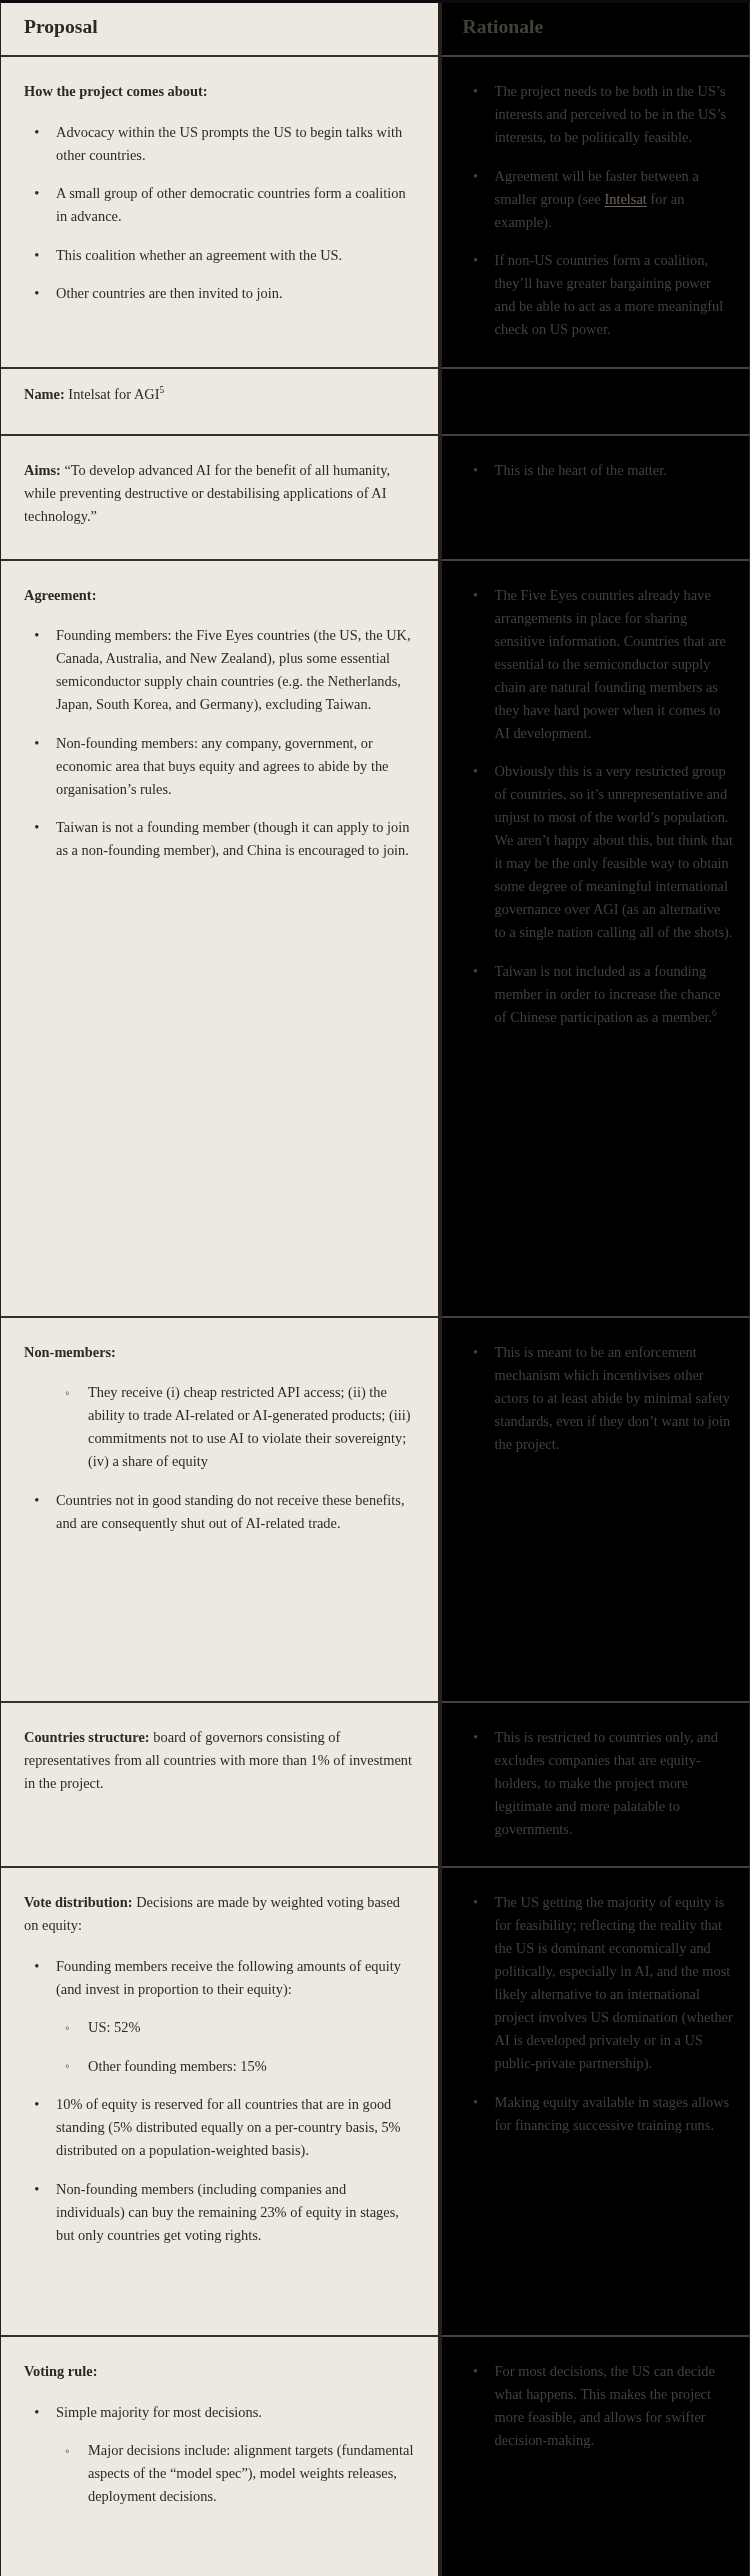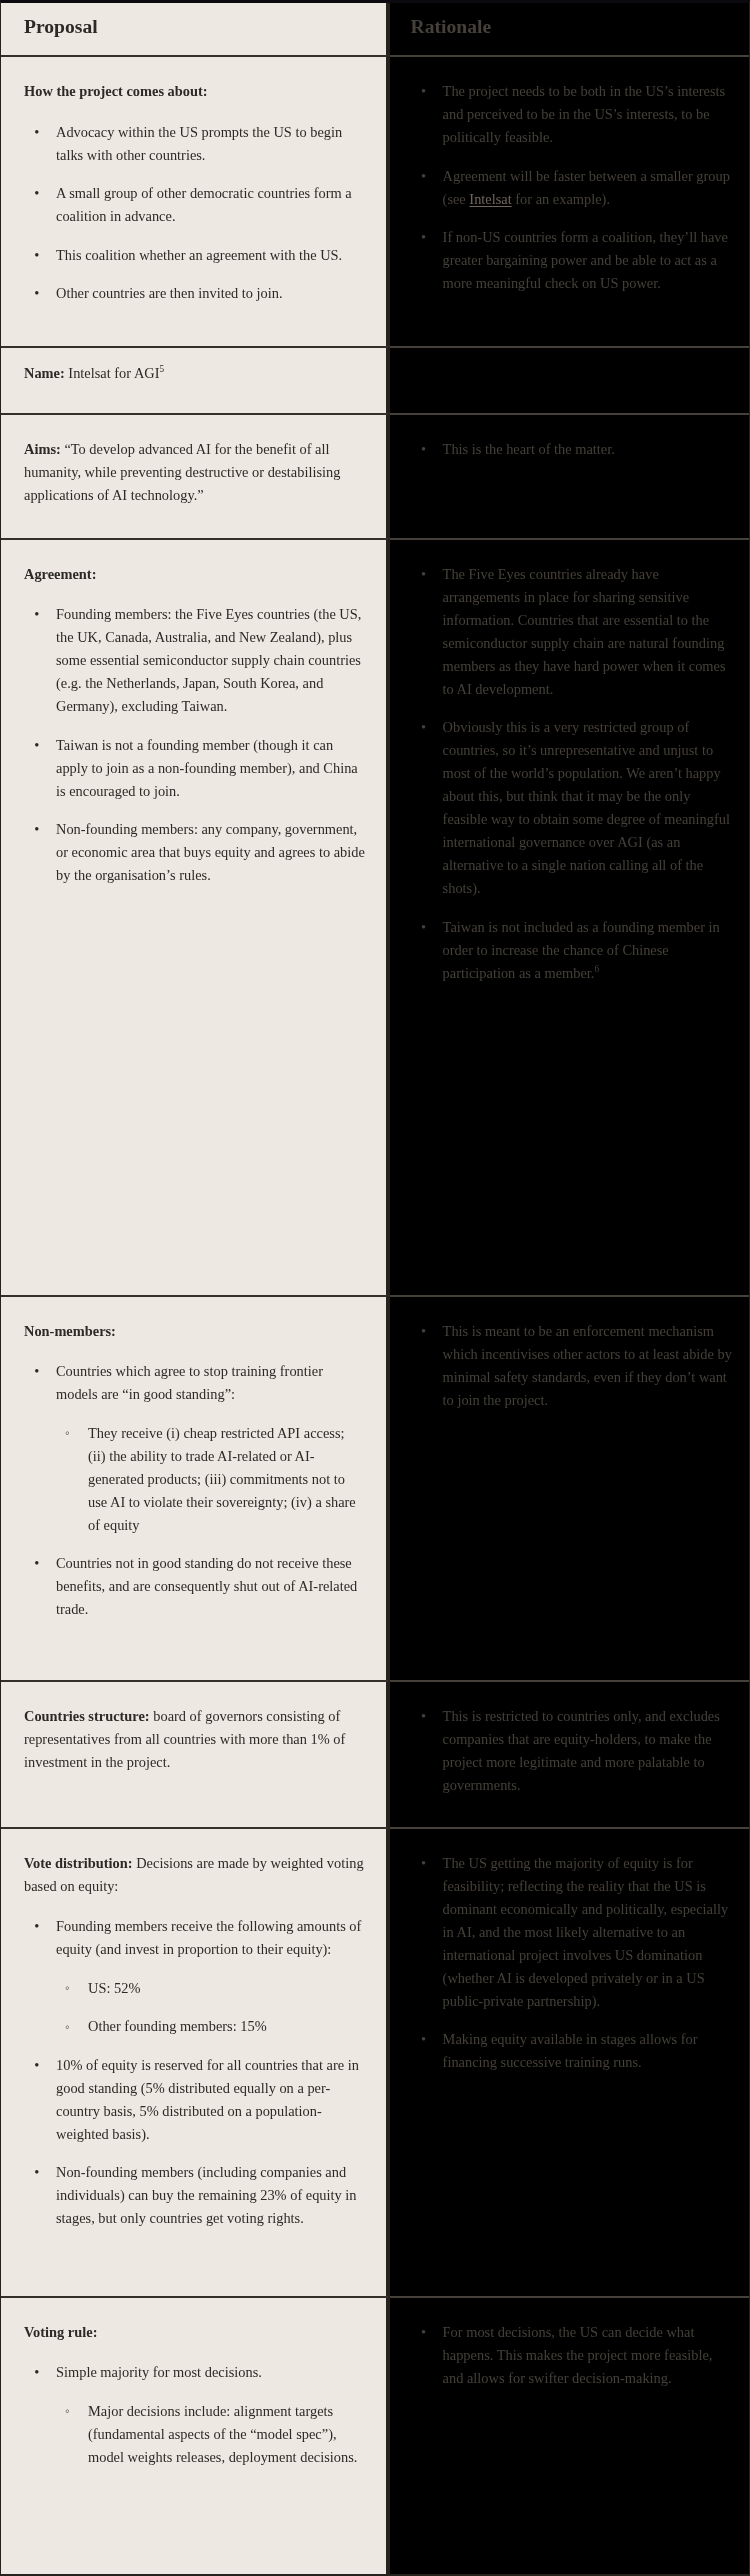--- a/index.html
+++ b/index.html
@@ -10,21 +10,21 @@
   html,body{margin:0;padding:0;background:#ffffff;}
   .table{
     width:750px; box-sizing:border-box;
     border-left:1px solid var(--frame); border-right:1px solid var(--frame);
     border-top:3.6px solid var(--frame-top); border-bottom:3.1px solid var(--frame);
     font-family:"Liberation Serif","DejaVu Serif",serif;
   }
   .row{display:flex; align-items:stretch;}
   .cell{box-sizing:border-box;}
   .cell.left{
-    width:389px; flex:none; background:var(--left-bg); color:var(--left-text);
+    width:441px; flex:none; background:var(--left-bg); color:var(--left-text);
     border-right:4.1px solid var(--divider); border-top:2.1px solid var(--border-left);
     padding:23px 20.6px 10.3px 23px; font-size:14.4px; line-height:23px;
   }
   .cell.right{
     flex:1; background:var(--right-bg); color:var(--right-text);
     border-top:2.1px solid var(--border-right);
     padding:23px 15.5px 10.3px 20.6px; font-size:14.4px; line-height:23px;
   }
   .row.header .cell{border-top:none; font-weight:bold; font-size:19.6px; line-height:24px; padding-top:12.4px;}
   .r-header{height:52px;}
@@ -79,33 +79,32 @@
           <div class="p"><span class="b">Aims: </span><span>“To develop advanced AI for the benefit of all humanity, while preventing destructive or destabilising applications of AI technology.”</span></div>
         </div>
         <div class="cell right">
           <div class="li"><span>This is the heart of the matter.</span></div>
         </div>
       </div>
       <div class="row r-membership">
         <div class="cell left">
           <div class="p"><span class="b">Agreement:</span></div>
           <div class="li"><span>Founding members: the Five Eyes countries (the US, the UK, Canada, Australia, and New Zealand), plus some essential semiconductor supply chain countries (e.g. the Netherlands, Japan, South Korea, and Germany), excluding Taiwan.</span></div>
+          <div class="li"><span>Non-founding members: any company, government, or economic area that buys equity and agrees to abide by the organisation’s rules.</span></div>
           <div class="li"><span>Taiwan is not a founding member (though it can apply to join as a non-founding member), and China is encouraged to join.</span></div>
-          <div class="li"><span>Non-founding members: any company, government, or economic area that buys equity and agrees to abide by the organisation’s rules.</span></div>
         </div>
         <div class="cell right">
           <div class="li"><span>The Five Eyes countries already have arrangements in place for sharing sensitive information. Countries that are essential to the semiconductor supply chain are natural founding members as they have hard power when it comes to AI development.</span></div>
           <div class="li"><span>Obviously this is a very restricted group of countries, so it’s unrepresentative and unjust to most of the world’s population. We aren’t happy about this, but think that it may be the only feasible way to obtain some degree of meaningful international governance over AGI (as an alternative to a single nation calling all of the shots).</span></div>
           <div class="li"><span>Taiwan is not included as a founding member in order to increase the chance of Chinese participation as a member.</span><sup>6</sup></div>
         </div>
       </div>
       <div class="row r-nonmembers">
         <div class="cell left">
           <div class="p"><span class="b">Non-members:</span></div>
-          <div class="li"><span>Countries which agree to stop training frontier models are “in good standing”:</span></div>
           <div class="li2"><span>They receive (i) cheap restricted API access; (ii) the ability to trade AI-related or AI-generated products; (iii) commitments not to use AI to violate their sovereignty; (iv) a share of equity</span></div>
           <div class="li"><span>Countries not in good standing do not receive these benefits, and are consequently shut out of AI-related trade.</span></div>
         </div>
         <div class="cell right">
           <div class="li"><span>This is meant to be an enforcement mechanism which incentivises other actors to at least abide by minimal safety standards, even if they don’t want to join the project.</span></div>
         </div>
       </div>
       <div class="row r-governance">
         <div class="cell left">
           <div class="p"><span class="b">Countries structure: </span><span>board of governors consisting of representatives from all countries with more than 1% of investment in the project.</span></div>

